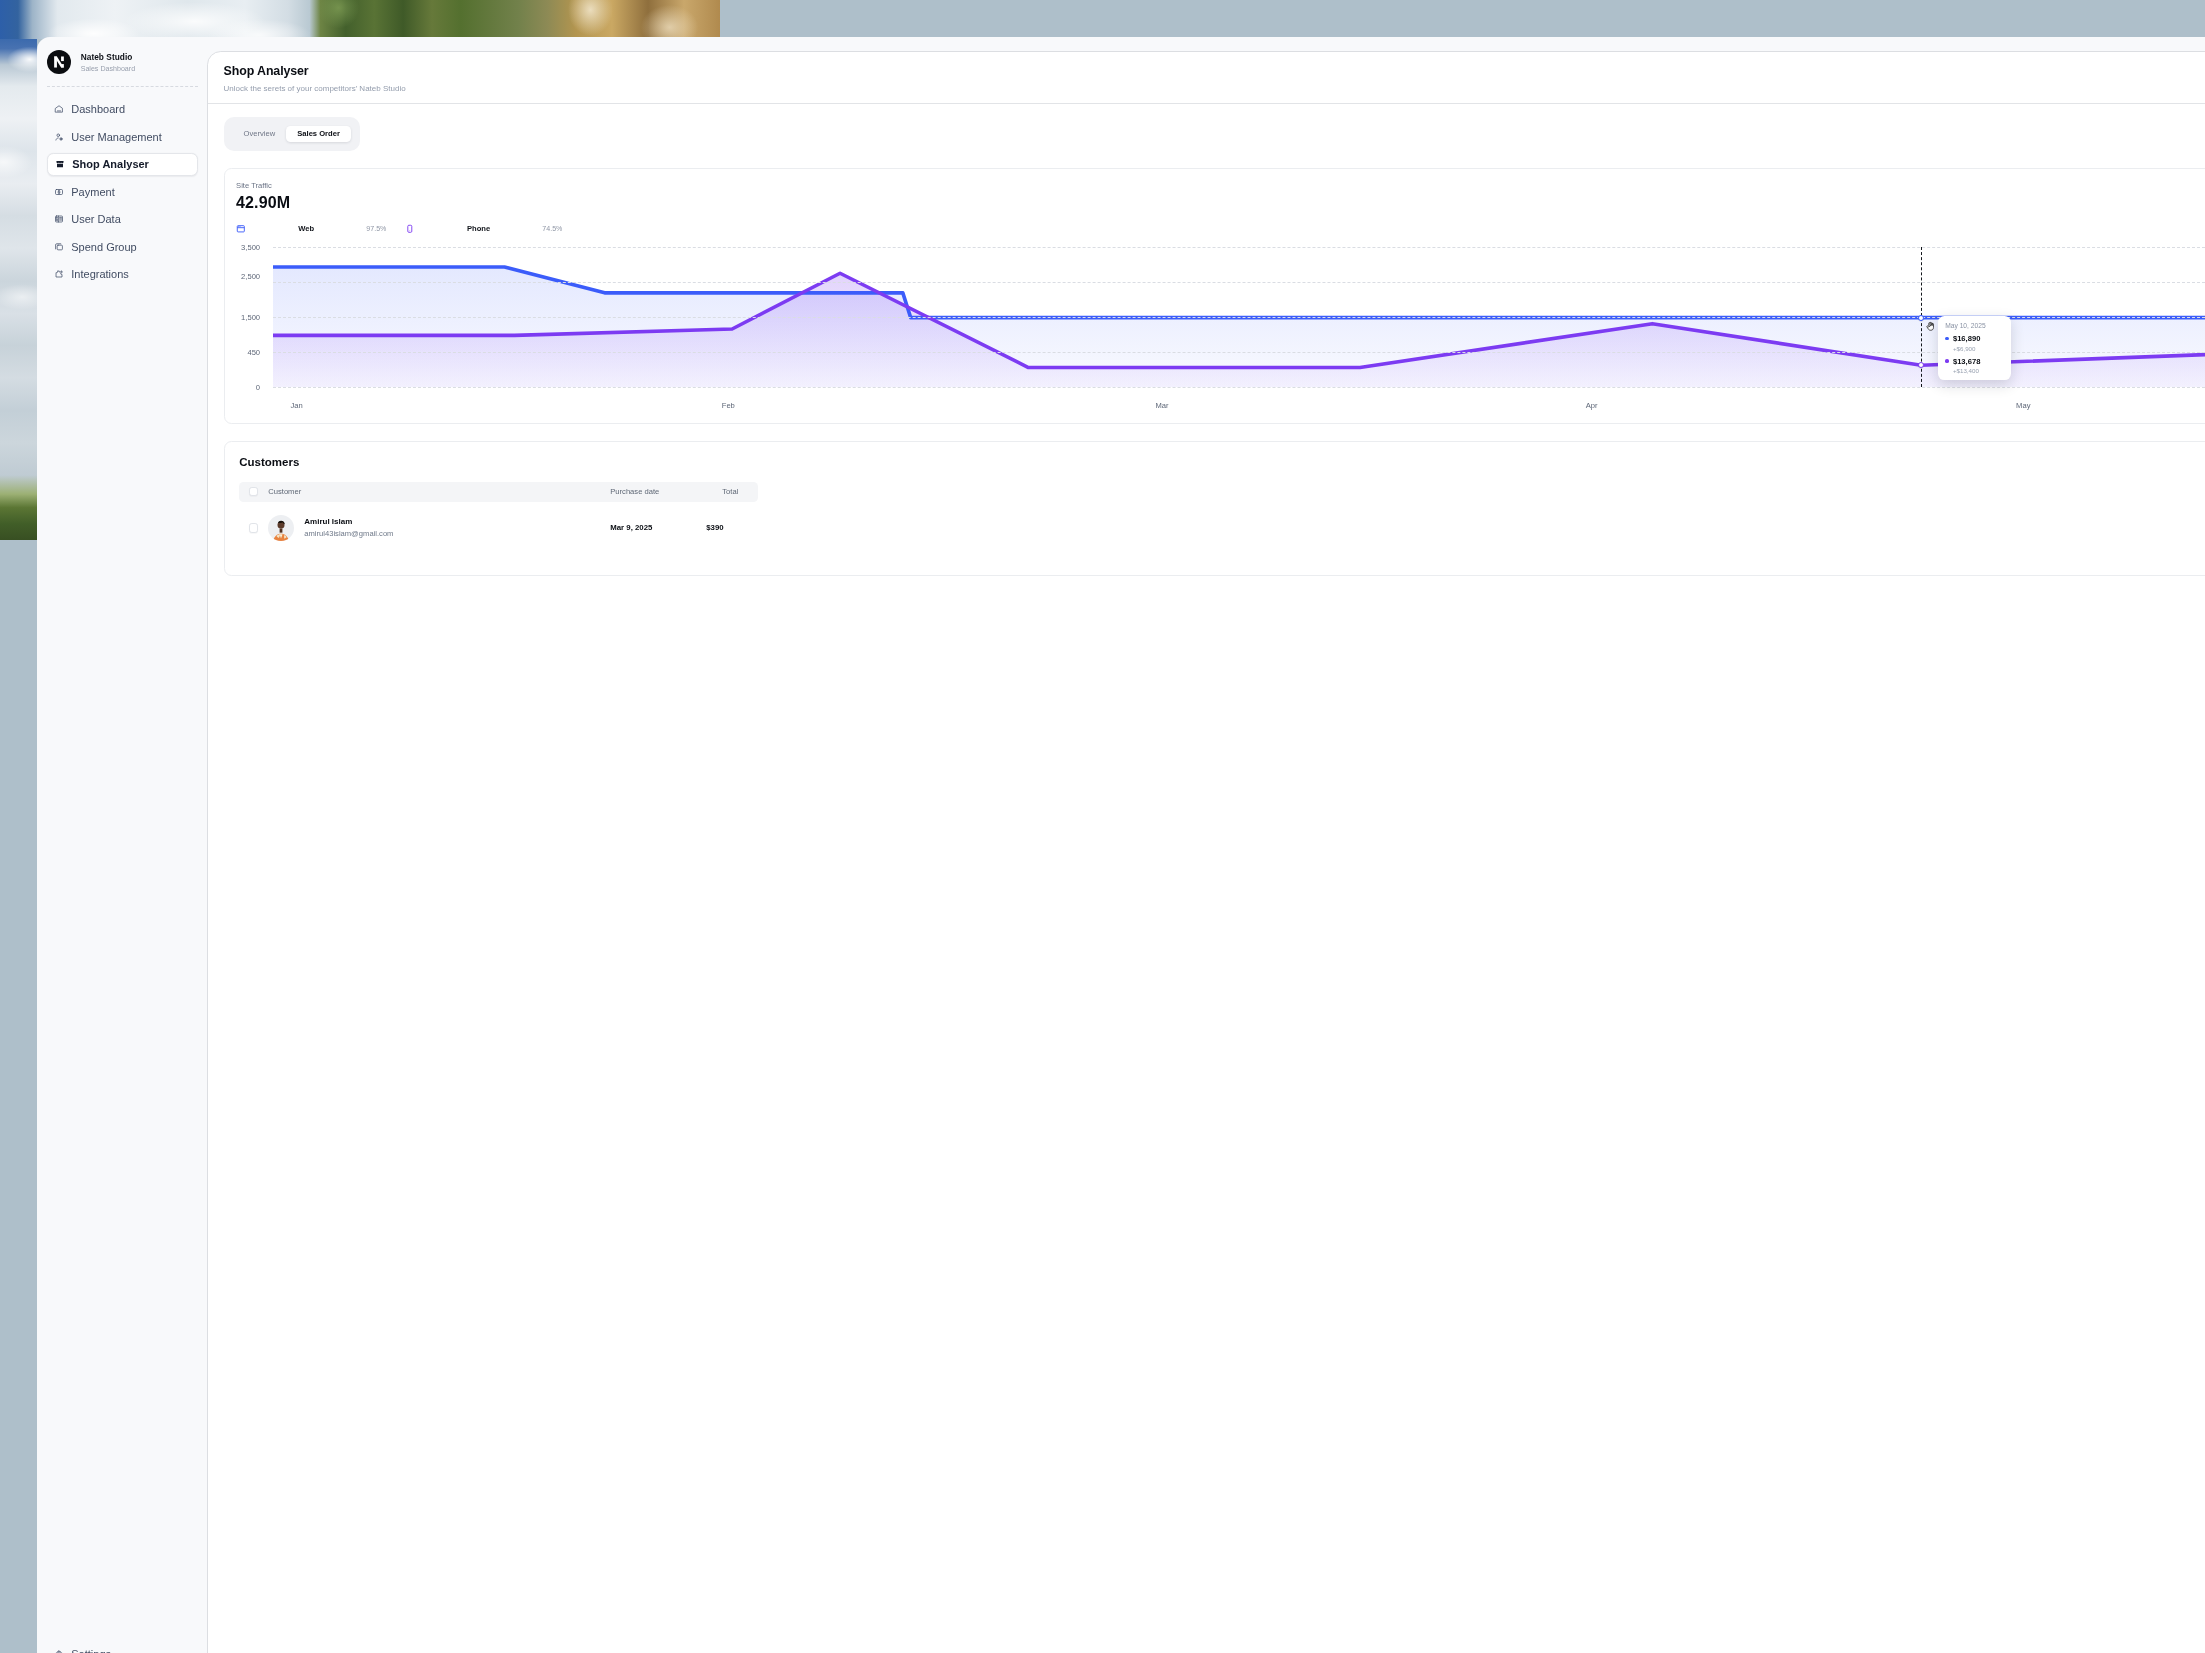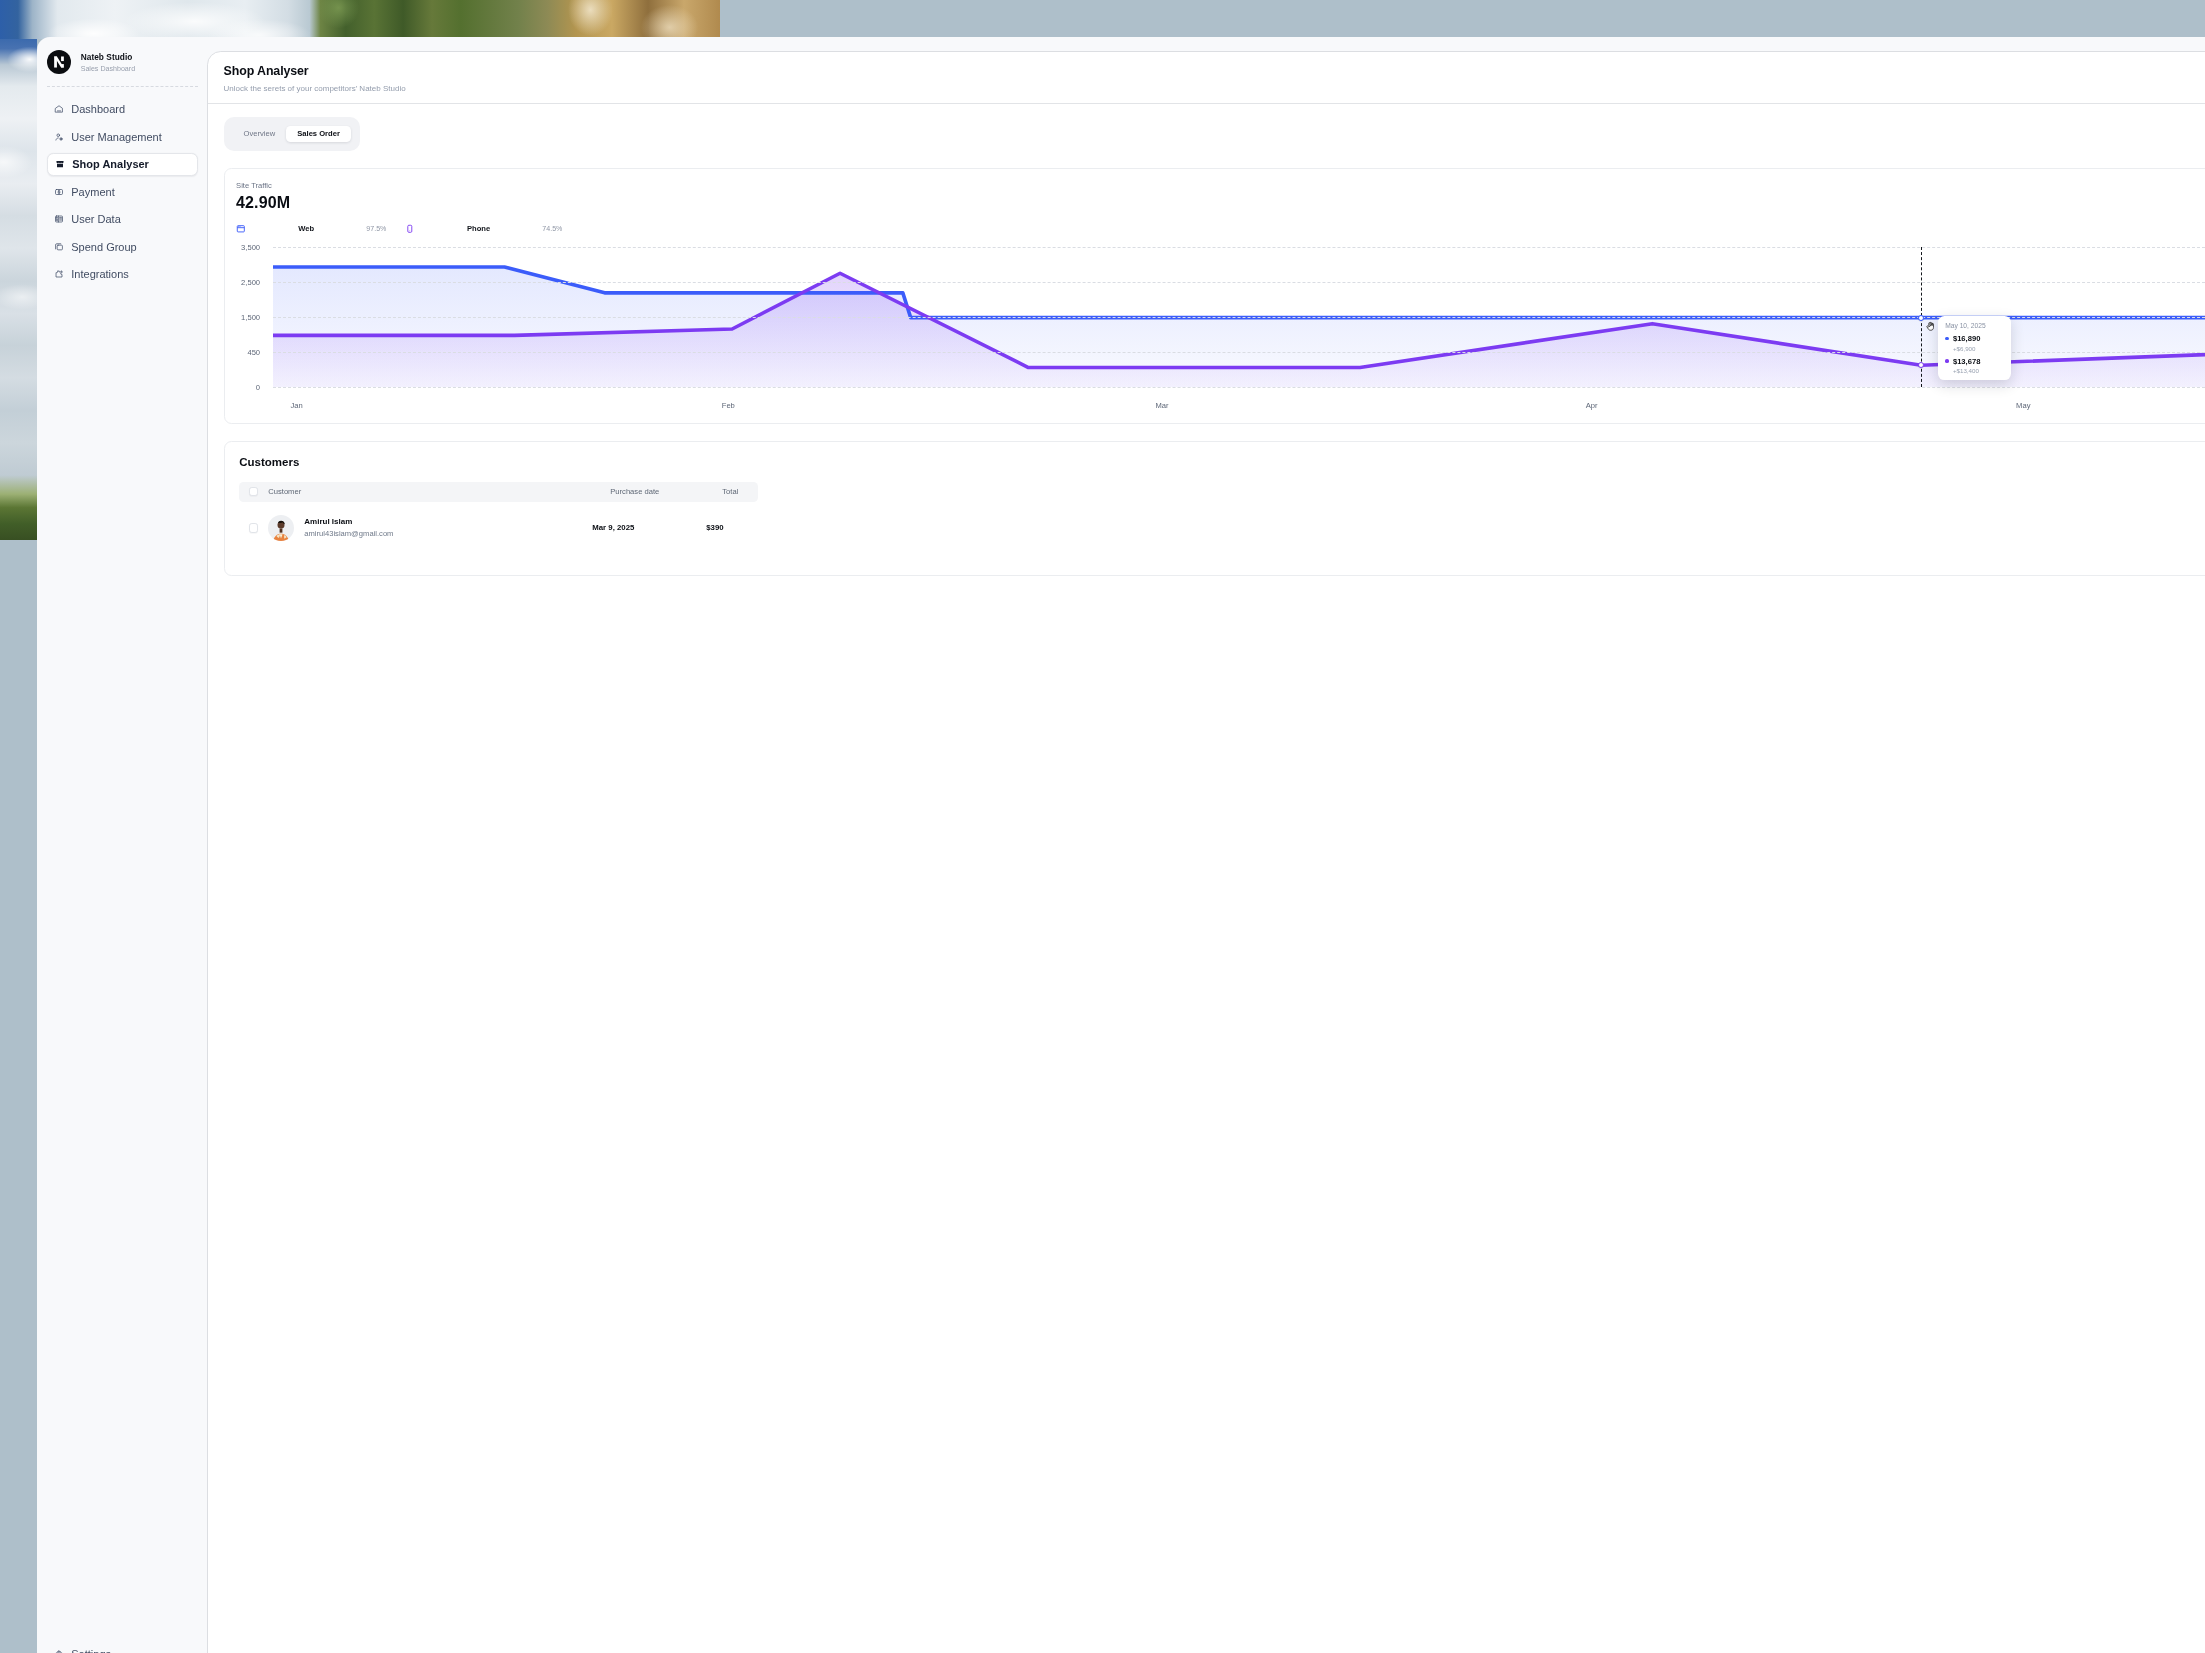--- a/index.html
+++ b/index.html
@@ -103,21 +103,21 @@
   .thead { position:relative; margin-top:13.8px; height:20.7px; width:519px;
     background:#F4F5F7; border-radius:4.6px; }
   .th-label { position:absolute; top:0; line-height:20.7px; font-size:7.6px; color:#5F6876; }
   .checkbox { position:absolute; width:9.2px; height:9.2px; background:#fff;
     border:0.7px solid #E1E4E9; border-radius:2.8px; box-shadow:0 0.5px 0.9px rgba(16,24,40,.06); cursor:pointer; }
   .trow { position:relative; height:39px; width:519px; margin-top:6.4px; }
   .avatar { position:absolute; left:28.5px; top:6px; width:26px; height:26px; }
   .avatar svg { width:100%; height:100%; display:block; }
   .r-name { position:absolute; left:65px; top:8.3px; font-size:8px; font-weight:700; color:#0B0E14; }
   .r-email { position:absolute; left:65px; top:20.7px; font-size:7.6px; color:#6F7989; }
-  .r-date { position:absolute; left:353px; top:14.2px; font-size:7.8px; font-weight:700; color:#0B0E14; }
+  .r-date { position:absolute; left:371px; top:14.2px; font-size:7.8px; font-weight:700; color:#0B0E14; }
   .r-total { position:absolute; left:467px; top:14.2px; font-size:7.8px; font-weight:700; color:#0B0E14; }
 </style>
 </head>
 <body>
 
 <div class="bg-left"></div>
 <div class="bg-top"></div>
 
 <div class="app">
 
@@ -257,21 +257,21 @@
             <span class="legend-name">Phone</span>
             <span class="legend-pct">74.5%</span>
           </div>
         </div>
 
       <div class="chart">
         <div class="ylabels" id="ylabels">
             <div class="ylabel" style="top: 140px;">0</div>
             <div class="ylabel" style="top: 105px;">450</div>
             <div class="ylabel" style="top: 70px;">1,500</div>
-            <div class="ylabel" style="top: 35px;">2,500</div>
+            <div class="ylabel" style="top: 29px;">2,500</div>
             <div class="ylabel" style="top: 0px;">3,500</div>
           </div>
         <div class="plot" id="plot">
           <svg class="series" viewBox="0 0 1000 305" preserveAspectRatio="none">
               <defs>
  <linearGradient id="gf0" x1="0" y1="0" x2="0" y2="1">
    <stop offset="0" stop-color="#3B5CFA" stop-opacity="0.14"></stop>
                   <stop offset="1" stop-color="#3B5CFA" stop-opacity="0.03"></stop>
                 </linearGradient>
  <linearGradient id="gf1" x1="0" y1="0" x2="0" y2="1">

